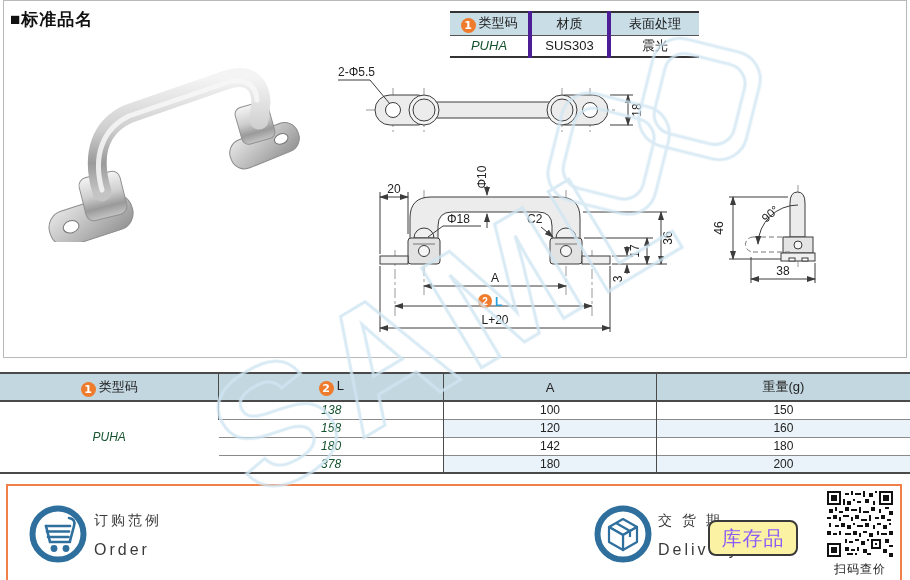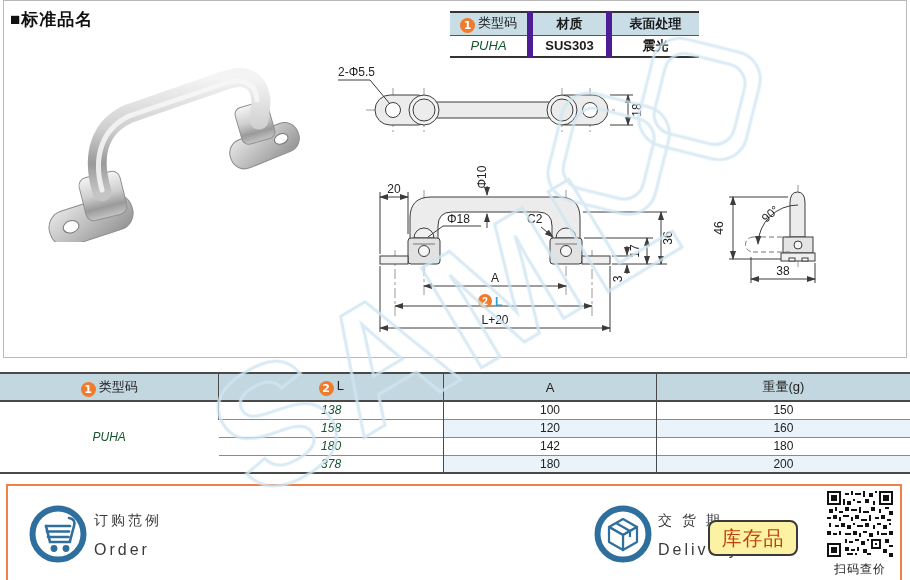--- a/index.html
+++ b/index.html
@@ -10,21 +10,21 @@
   
   .draw-area { position:absolute; left:3px; top:0; width:904px; height:358px; border:1px solid #b9b9b9; background:#fff; }
   .page-title { position:absolute; left:10px; top:8px; font-size:17px; font-weight:bold; color:#111; letter-spacing:1px; }
 
   
   table { border-collapse:collapse; }
   .spec-table { position:absolute; left:450px; top:11px; font-size:13px; text-align:center; color:#1a1a1a;
                 border-top:2px solid #333; border-bottom:2px solid #333; }
   .spec-table th { background:#c9dde6; font-weight:normal; height:23px; border-bottom:1px solid #555; }
   .spec-table td { height:22px; background:#fff; }
-  .spec-table th + th, .spec-table td + td { border-left:6px solid #4c1d95;font-weight:bold; }
+  .spec-table th + th, .spec-table td + td { border-left:4px solid #4c1d95; }
   .spec-table .c1{width:80px;} .spec-table .c2{width:79px;} .spec-table .c3{width:90px;}
 
   .size-table { position:absolute; left:0; top:372px; width:910px; font-size:12px; text-align:center; color:#222;
                 border-top:2px solid #4a4a4a; border-bottom:2px solid #4a4a4a; }
   .size-table th { background:#c3d7e0; font-weight:normal; font-size:13px; height:28px; border-bottom:2px solid #4a4a4a; }
   .size-table td { height:18px; background:#fff; }
   .size-table th + th, .size-table td + td { border-left:1px solid #4a4a4a; }
   .size-table tr + tr td { border-top:1px solid #8a8a8a; }
   .size-table .w1{width:227px;} .size-table .w2{width:234px;} .size-table .w3{width:221px;} .size-table .w4{width:264px;margin-top:8px;}
   .size-table tr.alt td.tint { background:#e9f3f9;margin-left:36px; }
@@ -37,21 +37,21 @@
   
   .footer-box { position:absolute; left:6px; top:484px; width:896px; height:106px; border:2px solid #ef8048; background:#fff; }
   .icon-label { position:absolute; color:#3a3a3a; white-space:nowrap; }
   .icon-label .cn { font-size:14px; letter-spacing:3px; }
   .icon-label .en { font-size:16px; letter-spacing:3px; margin-top:11px; }
   .order-table { position:absolute; left:146px; top:15px; font-size:12px; text-align:center; color:#222; }
   .order-table td { border:1px solid #4a4a4a; height:20px; background:#fff; }
   .order-table .oc1{width:80px;} .order-table .oc2{width:22px;} .order-table .oc3{width:56px;}
   .order-table .head { font-size:13px; height:21px; }
   .stock-badge { position:absolute; left:700px; top:34px; width:90px; height:36px; background:#fbf3a3;
-                 border:2px solid #3a3a3a; border-radius:8px; font-size:20px; color:#c2410c;
+                 border:2px solid #3a3a3a; border-radius:8px; font-size:20px; color:#8b5cf6;
                  display:flex; align-items:center; justify-content:center; letter-spacing:1px; }
   .qr-wrap { position:absolute; left:816px; top:5px; width:72px; text-align:center; }
   .qr-caption { font-size:12px; color:#222; margin-top:0; letter-spacing:1px; }
 
   .watermark { position:absolute; left:0; top:0; pointer-events:none; z-index:40; }
 
   svg text { font-family:"Liberation Sans", sans-serif; }
   .dim { font-size:12px; fill:#222; }
   .dimB { font-size:12px; fill:#2aa0d8; font-weight:bold; }
 </style>

